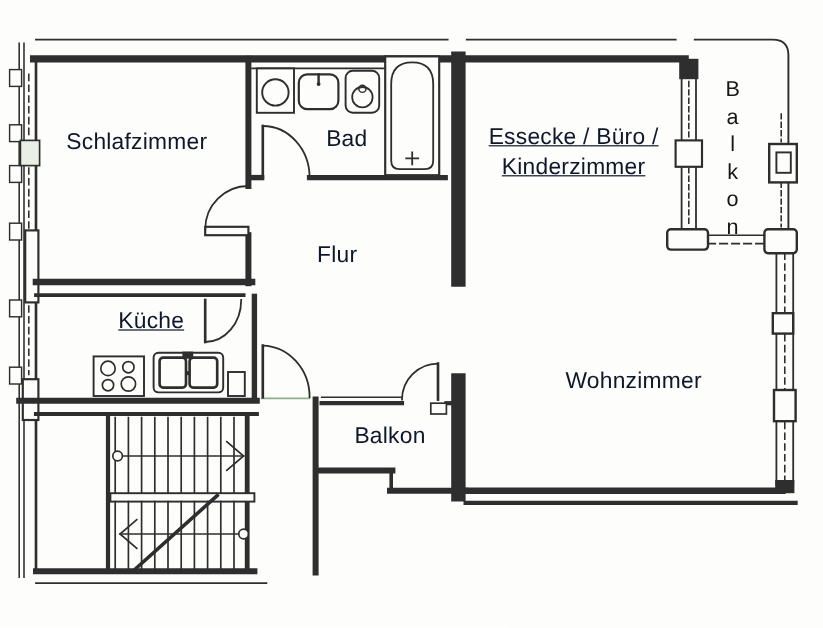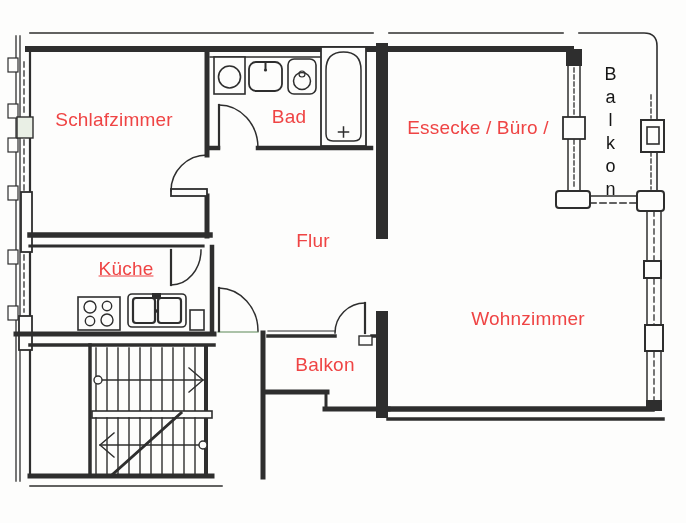--- a/index.html
+++ b/index.html
@@ -4,21 +4,21 @@
 <style>
   html,body { margin:0; padding:0; background:#ffffff; }
   .plan {
     position:relative; width:686px; height:523px;
     background:#fdfdfc; overflow:hidden;
     font-family:"Liberation Sans", sans-serif;
   }
   .plan svg { position:absolute; left:0; top:0; }
   .label {
     position:absolute; transform:translate(-50%,-50%);
-    font-size:19px; color:#ef4444; white-space:nowrap;
+    font-size:19px; color:#0f172a; white-space:nowrap;
     letter-spacing:0.2px; line-height:25px; text-align:center;
   }
   .label .line { display:block; }
   .label-vertical {
     position:absolute; transform:translate(-50%,-50%);
     writing-mode:vertical-lr; text-orientation:upright;
     font-size:18px; letter-spacing:3px; color:#161616; white-space:nowrap;
   }
 </style>
 </head>
@@ -190,26 +190,27 @@
       <path d="M114,433 L100,445 L114,457"></path>
 
       <path d="M113,474 L181,413" stroke-width="3"></path>
     </g>
   </svg>
 
   <div class="label" style="left:114px; top:119px;">Schlafzimmer</div>
 
   <div class="label" style="left:289px; top:116px;">Bad</div>
 
-  <div class="label" style="left:478px; top:127px;">
+  <div class="label" style="left:478px; top:127px;text-decoration:underline;">
     <span class="line">Essecke / Büro /</span>
+    <span class="line">Kinderzimmer</span>
   </div>
 
   <div class="label-vertical" style="left:610px; top:133px;">Balkon</div>
 
-  <div class="label" style="left:281px; top:240px;margin-left:32px;">Flur</div>
+  <div class="label" style="left:281px; top:213px;">Flur</div>
 
   <div class="label" style="left:126px; top:268px;text-decoration:underline;">Küche</div>
 
   <div class="label" style="left:528px; top:318px;text-align:center;">Wohnzimmer</div>
 
   <div class="label" style="left:325px; top:364px;">Balkon</div>
 </div>
 
 </body></html>

